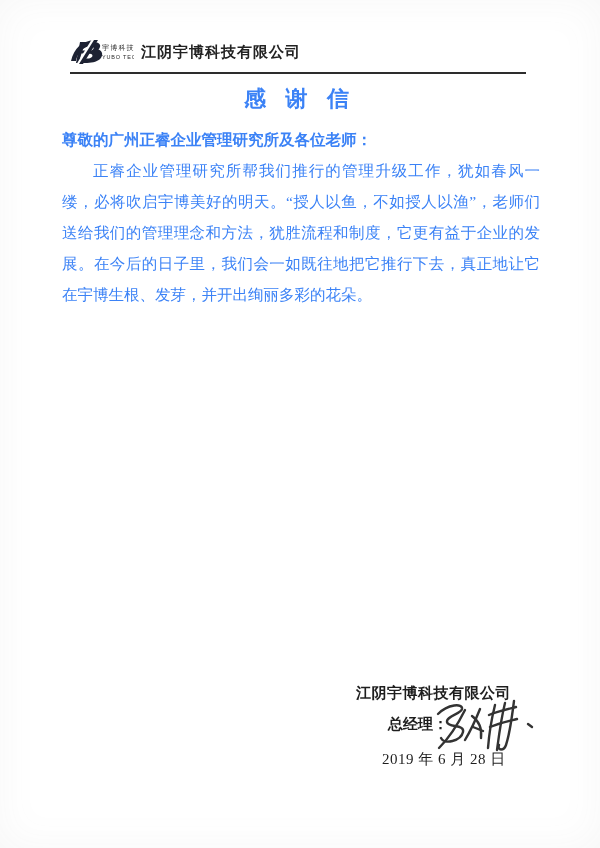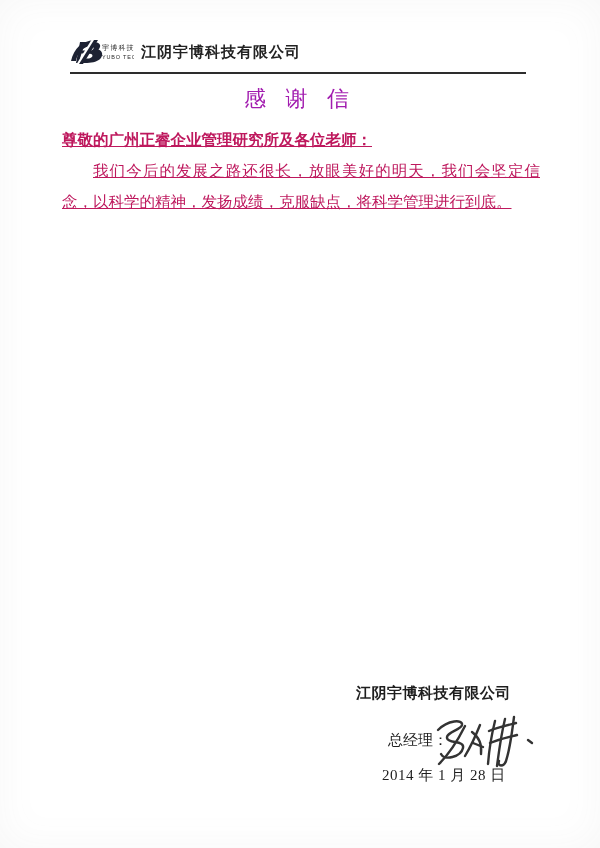--- a/index.html
+++ b/index.html
@@ -40,57 +40,56 @@
     border-top: 2px solid #2d2d2d;
   }
   
   .letter-title {
     position: absolute;
     top: 84px;
     left: 0;
     width: 100%;
     text-align: center;
     font-size: 22px;
-    font-weight: normal;
+    font-weight: bold;
     letter-spacing: 7px;
-    color: #a21caf;
+    color: #3b82f6;
   }
   
   .letter-body {
     position: absolute;
     top: 124px;
     left: 62px;
     width: 478px;
     font-size: 15.5px;
     line-height: 31px;
     text-align: justify;
-    color: #be185d;
-    text-decoration: underline;
+    color: #3b82f6;
   }
   .salutation { text-indent: 0; font-weight: 600; }
   .para { text-indent: 2em; }
   
   .sig-block {
     position: absolute;
     left: 348px;
     top: 684px;
     width: 190px;
     font-size: 15px;
     color: #1e1e1e;
   }
   .sig-company {
     font-weight: 600;
     letter-spacing: 0.5px;
     padding-left: 8px;
   }
   .sig-role-line {
     position: relative;
-    margin-top: 28px;
+    margin-top: 12px;
     padding-left: 40px;
-    font-weight: 400;
+    font-weight: 700;
     height: 22px;
   }
   .sig-handwriting {
     position: absolute;
     left: 86px;
     top: -18px;
   }
   .sig-date {
     margin-top: 13px;
     padding-left: 34px;
@@ -124,21 +123,21 @@
     </svg>
     <div class="header-company">江阴宇博科技有限公司</div>
   </div>
 
   <div class="head-rule"></div>
 
   <div class="letter-title">感 谢 信</div>
 
   <div class="letter-body">
     <p class="salutation">尊敬的广州正睿企业管理研究所及各位老师：</p>
-    <p class="para">我们今后的发展之路还很长，放眼美好的明天，我们会坚定信念，以科学的精神，发扬成绩，克服缺点，将科学管理进行到底。</p>
+    <p class="para">正睿企业管理研究所帮我们推行的管理升级工作，犹如春风一缕，必将吹启宇博美好的明天。“授人以鱼，不如授人以渔”，老师们送给我们的管理理念和方法，犹胜流程和制度，它更有益于企业的发展。在今后的日子里，我们会一如既往地把它推行下去，真正地让它在宇博生根、发芽，并开出绚丽多彩的花朵。</p>
   </div>
 
   <div class="sig-block">
     <div class="sig-company">江阴宇博科技有限公司</div>
     <div class="sig-role-line">
       <span>总经理：</span>
       <svg class="sig-handwriting" width="104" height="56" viewBox="0 0 104 56" xmlns="http://www.w3.org/2000/svg">
         <g fill="none" stroke="#222222" stroke-width="2.4" stroke-linecap="round" stroke-linejoin="round" opacity="0.92">
 
           <path d="M4 17 C14 7 29 6 28 12 C27 17 12 19 13 25 C14 31 31 27 29 35 C27 44 10 48 7 41"></path>
@@ -151,17 +150,17 @@
           <path d="M61 8 C57 24 55 38 54 51"></path>
           <path d="M71 6 C67 22 65 38 63 53"></path>
           <path d="M55 18 C64 14 74 12 82 10"></path>
           <path d="M56 30 C65 26 75 24 83 22"></path>
           <path d="M80 4 C78 20 76 36 72 48 C70 54 63 54 65 48"></path>
 
           <path d="M94 27 L98 30"></path>
         </g>
       </svg>
     </div>
-    <div class="sig-date">2014 年 1 月 28 日</div>
+    <div class="sig-date">2019 年 6 月 28 日</div>
   </div>
 
   <div class="scan-tone"></div>
 </div>
 
 </body></html>

